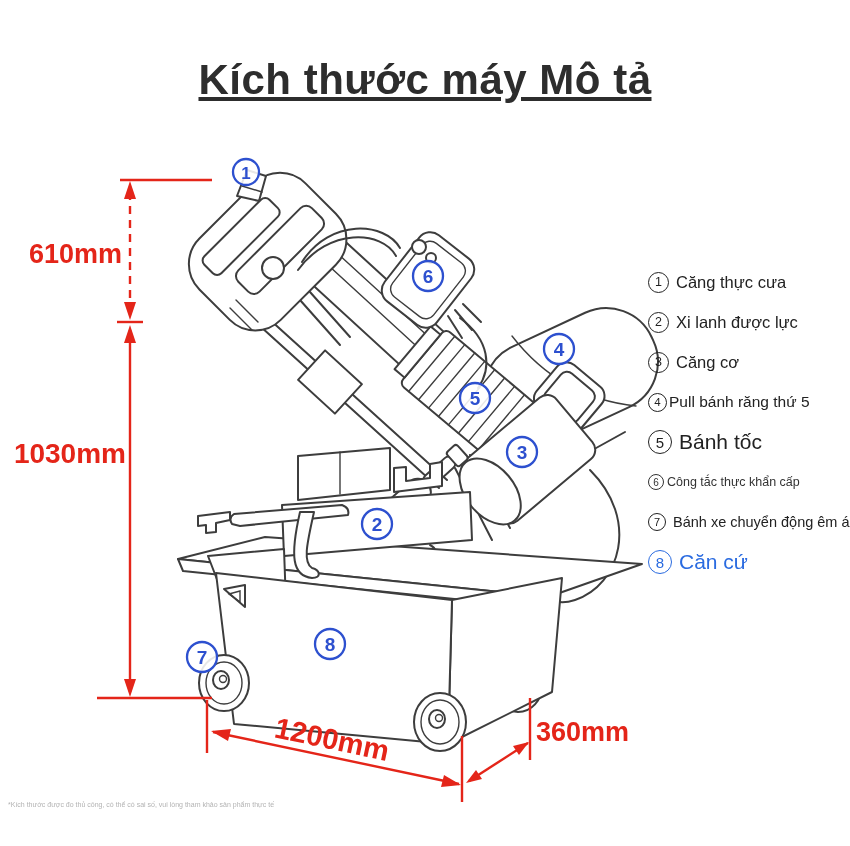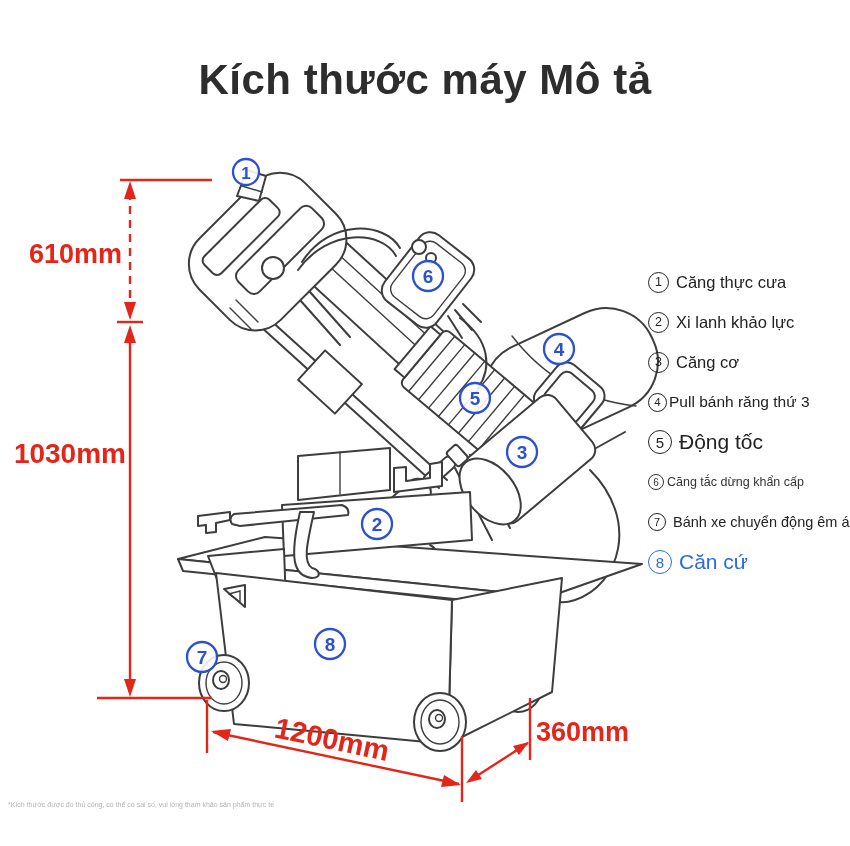--- a/index.html
+++ b/index.html
@@ -1,19 +1,19 @@
 <!DOCTYPE html>
 <html><head>
 <meta charset="utf-8">
 <style>
   html,body{margin:0;padding:0;background:#fff;}
   .page{position:relative;width:850px;height:846px;background:#ffffff;overflow:hidden;
         font-family:"Liberation Sans","DejaVu Sans",sans-serif;}
   .title{position:absolute;left:0;top:56px;width:100%;text-align:center;
-         font-size:42px;font-weight:700;color:#2d2d2d;letter-spacing:.5px;}
+         font-size:42px;font-weight:700;color:#2d2d2d;letter-spacing:.5px;text-decoration:underline;}
   .diagram-svg{position:absolute;left:0;top:0;}
 
   
   .ln{stroke:#3d3d3d;stroke-width:2;fill:none;stroke-linecap:round;stroke-linejoin:round;}
   .shp{stroke:#3d3d3d;stroke-width:2;fill:#ffffff;stroke-linejoin:round;}
   .thin{stroke:#3d3d3d;stroke-width:1.4;fill:none;stroke-linecap:round;}
 
   
   .dim{stroke:#e42519;stroke-width:2.4;fill:none;}
   .dim-dash{stroke:#e42519;stroke-width:2.4;fill:none;stroke-dasharray:8 6;}
@@ -238,37 +238,37 @@
     </g>
   </svg>
 
   <div class="legend">
     <div class="lrow v-normal">
       <span class="lnum">1</span>
       <span>Căng thực cưa</span>
     </div>
     <div class="lrow v-normal">
       <span class="lnum">2</span>
-      <span>Xi lanh khảo lực</span>
+      <span>Xi lanh được lực</span>
     </div>
     <div class="lrow v-normal">
       <span class="lnum">3</span>
       <span>Căng cơ</span>
     </div>
     <div class="lrow v-compact">
       <span class="lnum">4</span>
-      <span>Pull bánh răng thứ 3</span>
+      <span>Pull bánh răng thứ 5</span>
     </div>
     <div class="lrow v-large">
       <span class="lnum">5</span>
-      <span>Động tốc</span>
+      <span>Bánh tốc</span>
     </div>
     <div class="lrow v-small">
       <span class="lnum">6</span>
-      <span>Căng tắc dừng khẩn cấp</span>
+      <span>Công tắc thực khẩn cấp</span>
     </div>
     <div class="lrow v-medium">
       <span class="lnum">7</span>
       <span>Bánh xe chuyển động êm ái</span>
     </div>
     <div class="lrow v-large-blue">
       <span class="lnum">8</span>
       <span>Căn cứ</span>
     </div>
   </div>

